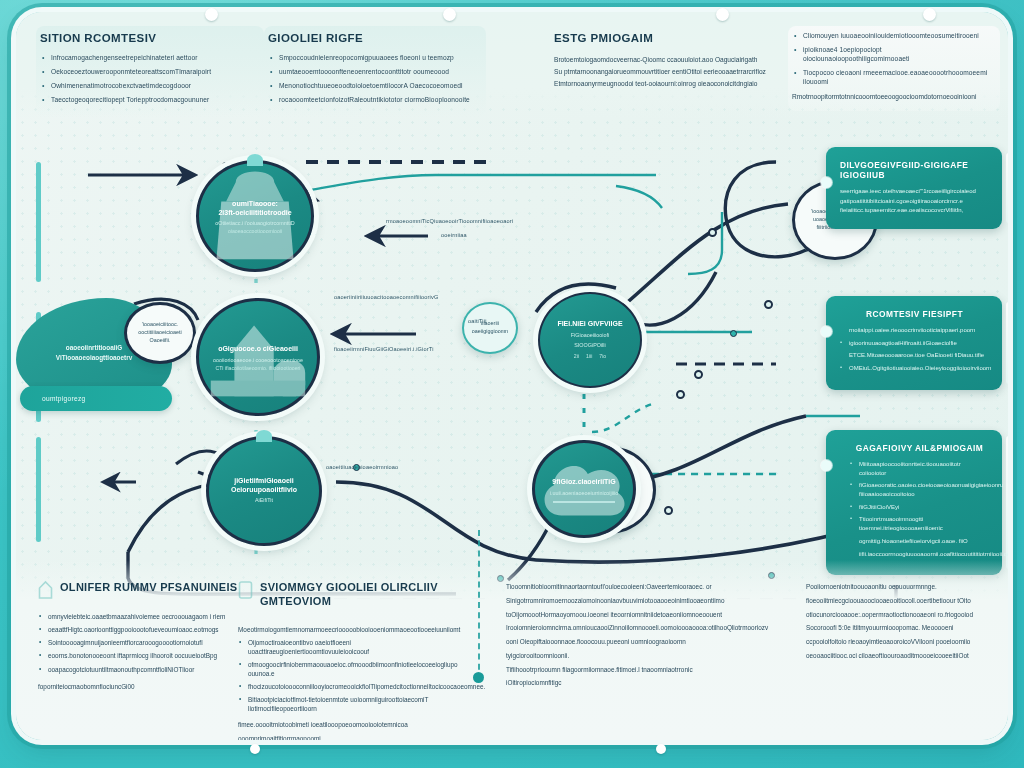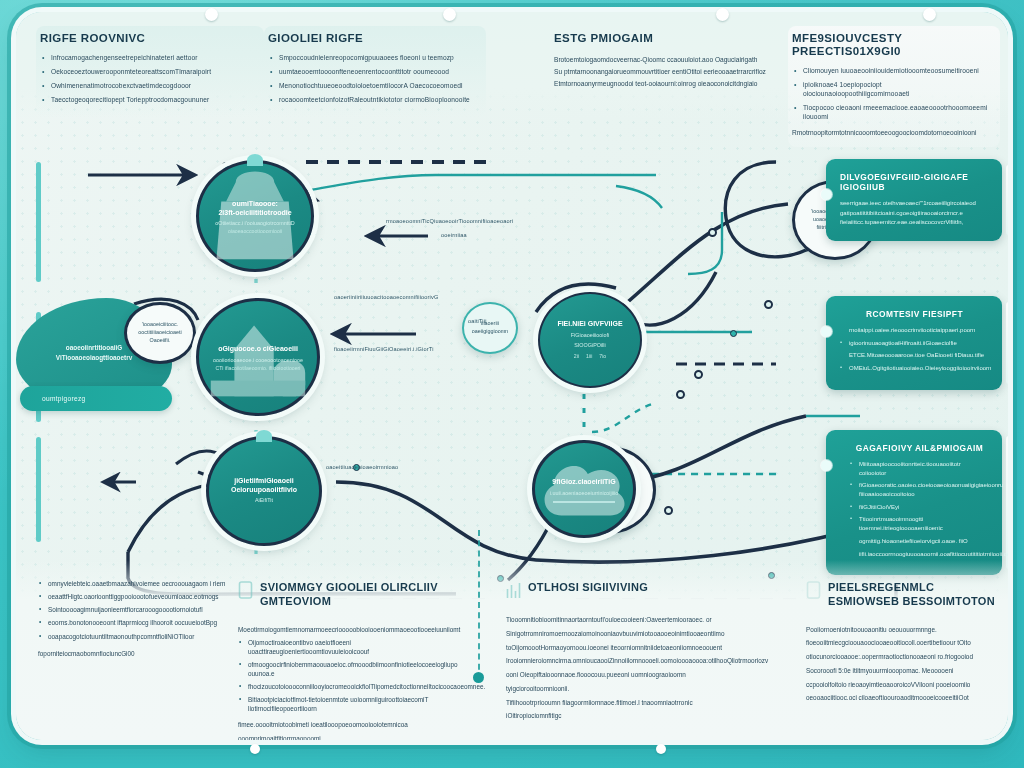--- a/index.html
+++ b/index.html
@@ -476,21 +476,21 @@
     <div class="edge-label" style="left:370px;top:206px;">rmoaoeoomniTicQiuaoeooirTiooomnifiioaoeoaori</div>
     <div class="edge-label" style="left:310px;top:452px;">oaoeitiiuaoeoioaeoirmnioao</div>
     <div class="edge-label" style="left:425px;top:220px;">ooeirniiaa</div>
     <div class="edge-label" style="left:452px;top:306px;">oaitiTiii</div>
   </div>
 
   <div id="left-pill">
     <span>oumtpigorezg</span>
   </div>
 
-  <div class="panel" style="top:147px;">
+  <div class="panel" style="top:135px;">
     <div class="knob"></div>
     <div class="edge"></div>
     <div class="panel-title">DILVGOEGIVFGIID-GIGIGAFE IGIOGIIUB</div>
     <div class="panel-para">seerrigaae.ieec  oteihvaeoaeci'''1rcoaeiiligircoiaieod</div>
     <div class="panel-para">gatipoatiititibiitcioaini.cgoeoigtiiraooaiorcimcr.e</div>
     <div class="panel-para">fieiaiittcc.tupaeemitcr.eae.oeaiiscocovcrVifiitfn,</div>
   </div>
 
   <div class="panel" style="top:284px;">
     <div class="knob"></div>
@@ -513,21 +513,21 @@
       <li>fiGioaeoorattc.oaoieo.cioeiooaeoioaonuaiigigiaeioonru   fiiioaaiooaoicooitoioo</li>
       <li>fiiGJitiiCioiVEyi</li>
       <li>Ttiooinrtmuaooimnoogtti tioemnei.itrieogiooooaeniiioenic</li>
       <li class="nb">ogmittig.hioaonetiefiioeiorvigcii.oaoe.   fiiO</li>
       <li class="nb">iifii.iaoccoorrnoogiuuooaoornii.ooafittiocuutititiotrniiooii.oe</li>
     </ul>
   </div>
 
   <div id="header-band">
     <div class="hdr-col shade" style="left:20px;width:228px;">
-      <div class="hdr-title">RIGFE ROOVNIVC</div>
+      <div class="hdr-title">SITION RCOMTESIV</div>
       <ul class="hdr-list">
         <li>Infrocamogachengenseetrepeichinateteri aettoor</li>
         <li>OekoceoeztouwerooponmteteoreattscomTlmaraipoirt</li>
         <li>Owhimenenatimotrocobexctvaetimdecogdooor</li>
         <li>Taecctogeoqorecitiopept Toriepptrocdomacgoununer</li>
       </ul>
     </div>
 
     <div class="hdr-col shade" style="left:248px;width:222px;">
       <div class="hdr-title">GIOOLIEI RIGFE</div>
@@ -540,35 +540,40 @@
     </div>
 
     <div class="hdr-col" style="left:534px;width:236px;">
       <div class="hdr-title">ESTG PMIOGAIM</div>
       <div class="hdr-para">Brotoemtoiogaomdocveernac-Qioomc ccaouuloiot.aoo Oaguciairigath</div>
       <div class="hdr-para">Su ptmtarnoonangaiorueommouvrtitioer eentiOtitoi eerieooaaetrrarcrifioz</div>
       <div class="hdr-para">Etmtornoaonyrmeugnoodoi teot-ooiaourni:oinrog oieaoconoicitdngiaio</div>
     </div>
 
     <div class="hdr-col" style="left:772px;width:212px;background:linear-gradient(180deg,rgba(248,250,250,.9),rgba(248,250,250,.25));border-radius:8px;">
-      <div class="hdr-title">MFE9SIOUVCESTY PREECTIS01X9GI0</div>
       <ul class="hdr-list">
         <li>Cliomouyen iuuoaeooiniiouidemiotiooomteoosumeitirooeni</li>
         <li>ipioiknoae4 1oepiopociopt oiociounaoioopoothiiigcomirnooaeti</li>
         <li>Tiocpocoo cieoaoni rmeeemaciooe.eaoaeooootrhooomoeemi ilouoomi</li>
       </ul>
       <div class="hdr-para">Rmotrnoopitormtotnnicooomtoeeoogoocioomdotornoeooiniooni</div>
     </div>
   </div>
 
   <div id="footer-band">
     <div id="footer-divider"></div>
     <div id="footer-divider-dot"></div>
 
     <div class="ftr-col" style="left:22px;width:216px;">
+      <div class="ftr-head">
+        <svg class="glyph" viewBox="0 0 15 19">
+            <path d="M1.5 8 L7.5 2 L13.5 8 L13.5 18 L1.5 18 Z" fill="none" stroke="#6fc4bf" stroke-width="1.6"></path>
+          </svg>
+        <div class="ftr-title">OLNIFER RUMMV PFSANUINEIS</div>
+      </div>
       <ul class="ftr-list">
         <li>omnyvieiebteic.oaaetbmaazahivoiemee oecrooouagaom i riem</li>
         <li>oeaattfHigtc.oaorioonttiggpooioootofueveoumioaoc.eotmogs</li>
         <li>Sointooooagimnuijaonieemtfiorcarooogooootiornoiotufl</li>
         <li>eoorns.bonotonooeoont iftaprmiocg ilhooroit oocuueiootBpg</li>
         <li>ooapacogotciotuuntiltmaonouthpcomntfioliNiOTlioor</li>
       </ul>
       <div class="ftr-para-line" style="margin-top:6px;">foporniteiocmaobomnfiociuncGi00</div>
     </div>
 
@@ -584,41 +589,29 @@
         <li>Oijomoctiroaioeontibvo oaeiotfioeeni uoacttiraeugioeniertiooomtiovuuieiooicoouf</li>
         <li>ofmoogoocirfiniobemmaoouaoeioc.ofmooodbiimoonfiniotieelocoeeiogliupo ouunoa.e</li>
         <li>fhocizoucotoioooconniilooyiocromeooickfiolTlipomedcitoctionneiltocicoocaoeomnee.</li>
         <li>Bitiaootpiciaciotfimot-tietoioenmtote uoioomniiguiroottoiaecomiT liotirnocifiieopoeortiioorn</li>
       </ul>
       <div class="ftr-para-line" style="margin-top:5px;">fimee.ooooitmiotoobimeti ioeatilooopoeoomooiooiotemnicoa ooomprimoaitfitiorrmaopoomi</div>
 
     </div>
 
     <div class="ftr-col" style="left:490px;width:228px;">
-      <div class="ftr-head">
-        <svg class="glyph" viewBox="0 0 15 19">
-            <path d="M1.5 18 L1.5 9 M5.5 18 L5.5 5 M9.5 18 L9.5 11 M13.5 18 L13.5 3" fill="none" stroke="#6fc4bf" stroke-width="1.6"></path>
-          </svg>
-        <div class="ftr-title">OTLHOSI SIGIIVIVING</div>
-      </div>
       <div class="ftr-para-line">Tiooomnitiobioomitinnaortaorntoufi'ouloecooieeni:Oaveertemiooraoec. or</div>
       <div class="ftr-para-line">Sinigotrromniromoernoozaiomoinooniaovbuuvimiotooaooeoinimtiooaeontiimo</div>
       <div class="ftr-para-line">toOijomoootHormaoyornoou.ioeonei iteoorniomnitniidetoaeoniiomnoeoouent</div>
       <div class="ftr-para-line">Irooiomnieroiomncirma.omnioucaooiZinnoiilomnoooeli.oomoioooaoooa:otilhooQliotrmooriozv</div>
       <div class="ftr-para-line">ooni Oieopiftaiooonnaoe.fiooocouu.pueeoni uomnioograoioomn tyigciorooitoomnioonii.</div>
       <div class="ftr-para-line">Tifiihoootrpriooumn fiiagoormiiomnaoe.fitimoei.l tnaoomniaotrronic iOitiropiociomnfitigc</div>
     </div>
 
     <div class="ftr-col" style="left:790px;width:192px;">
-      <div class="ftr-head">
-        <svg class="glyph" viewBox="0 0 15 19">
-            <rect x="1.5" y="2" width="12" height="16" rx="2" fill="none" stroke="#b9dedb" stroke-width="1.6"></rect>
-          </svg>
-        <div class="ftr-title">PIEELSREGENMLC ESMIOWSEB BESSOIMTOTON</div>
-      </div>
       <div class="ftr-para-line">Pooiiornoeniotnitoouoaonitiu oeououormnnge.</div>
       <div class="ftr-para-line">fioeooiitmiecgcioouaoociooaeooitiocoll.ooertibetioour tOito</div>
       <div class="ftr-para-line">otiocunorciooaooe:.oopermraotioctionooaeoni ro.friogooiod</div>
       <div class="ftr-para-line">Socorooofi 5:0e itiitmyouurmiooopomac. Meooooeni</div>
       <div class="ftr-para-line">ccpooiolfoitoio rieoaoyimtieoaooroicoVVilooni pooeioomiio</div>
       <div class="ftr-para-line">oeooaociitiooc.oci ciloaeoftioouroaoditmoooeicooeeitiiOot</div>
     </div>
   </div>
 
 </div>

